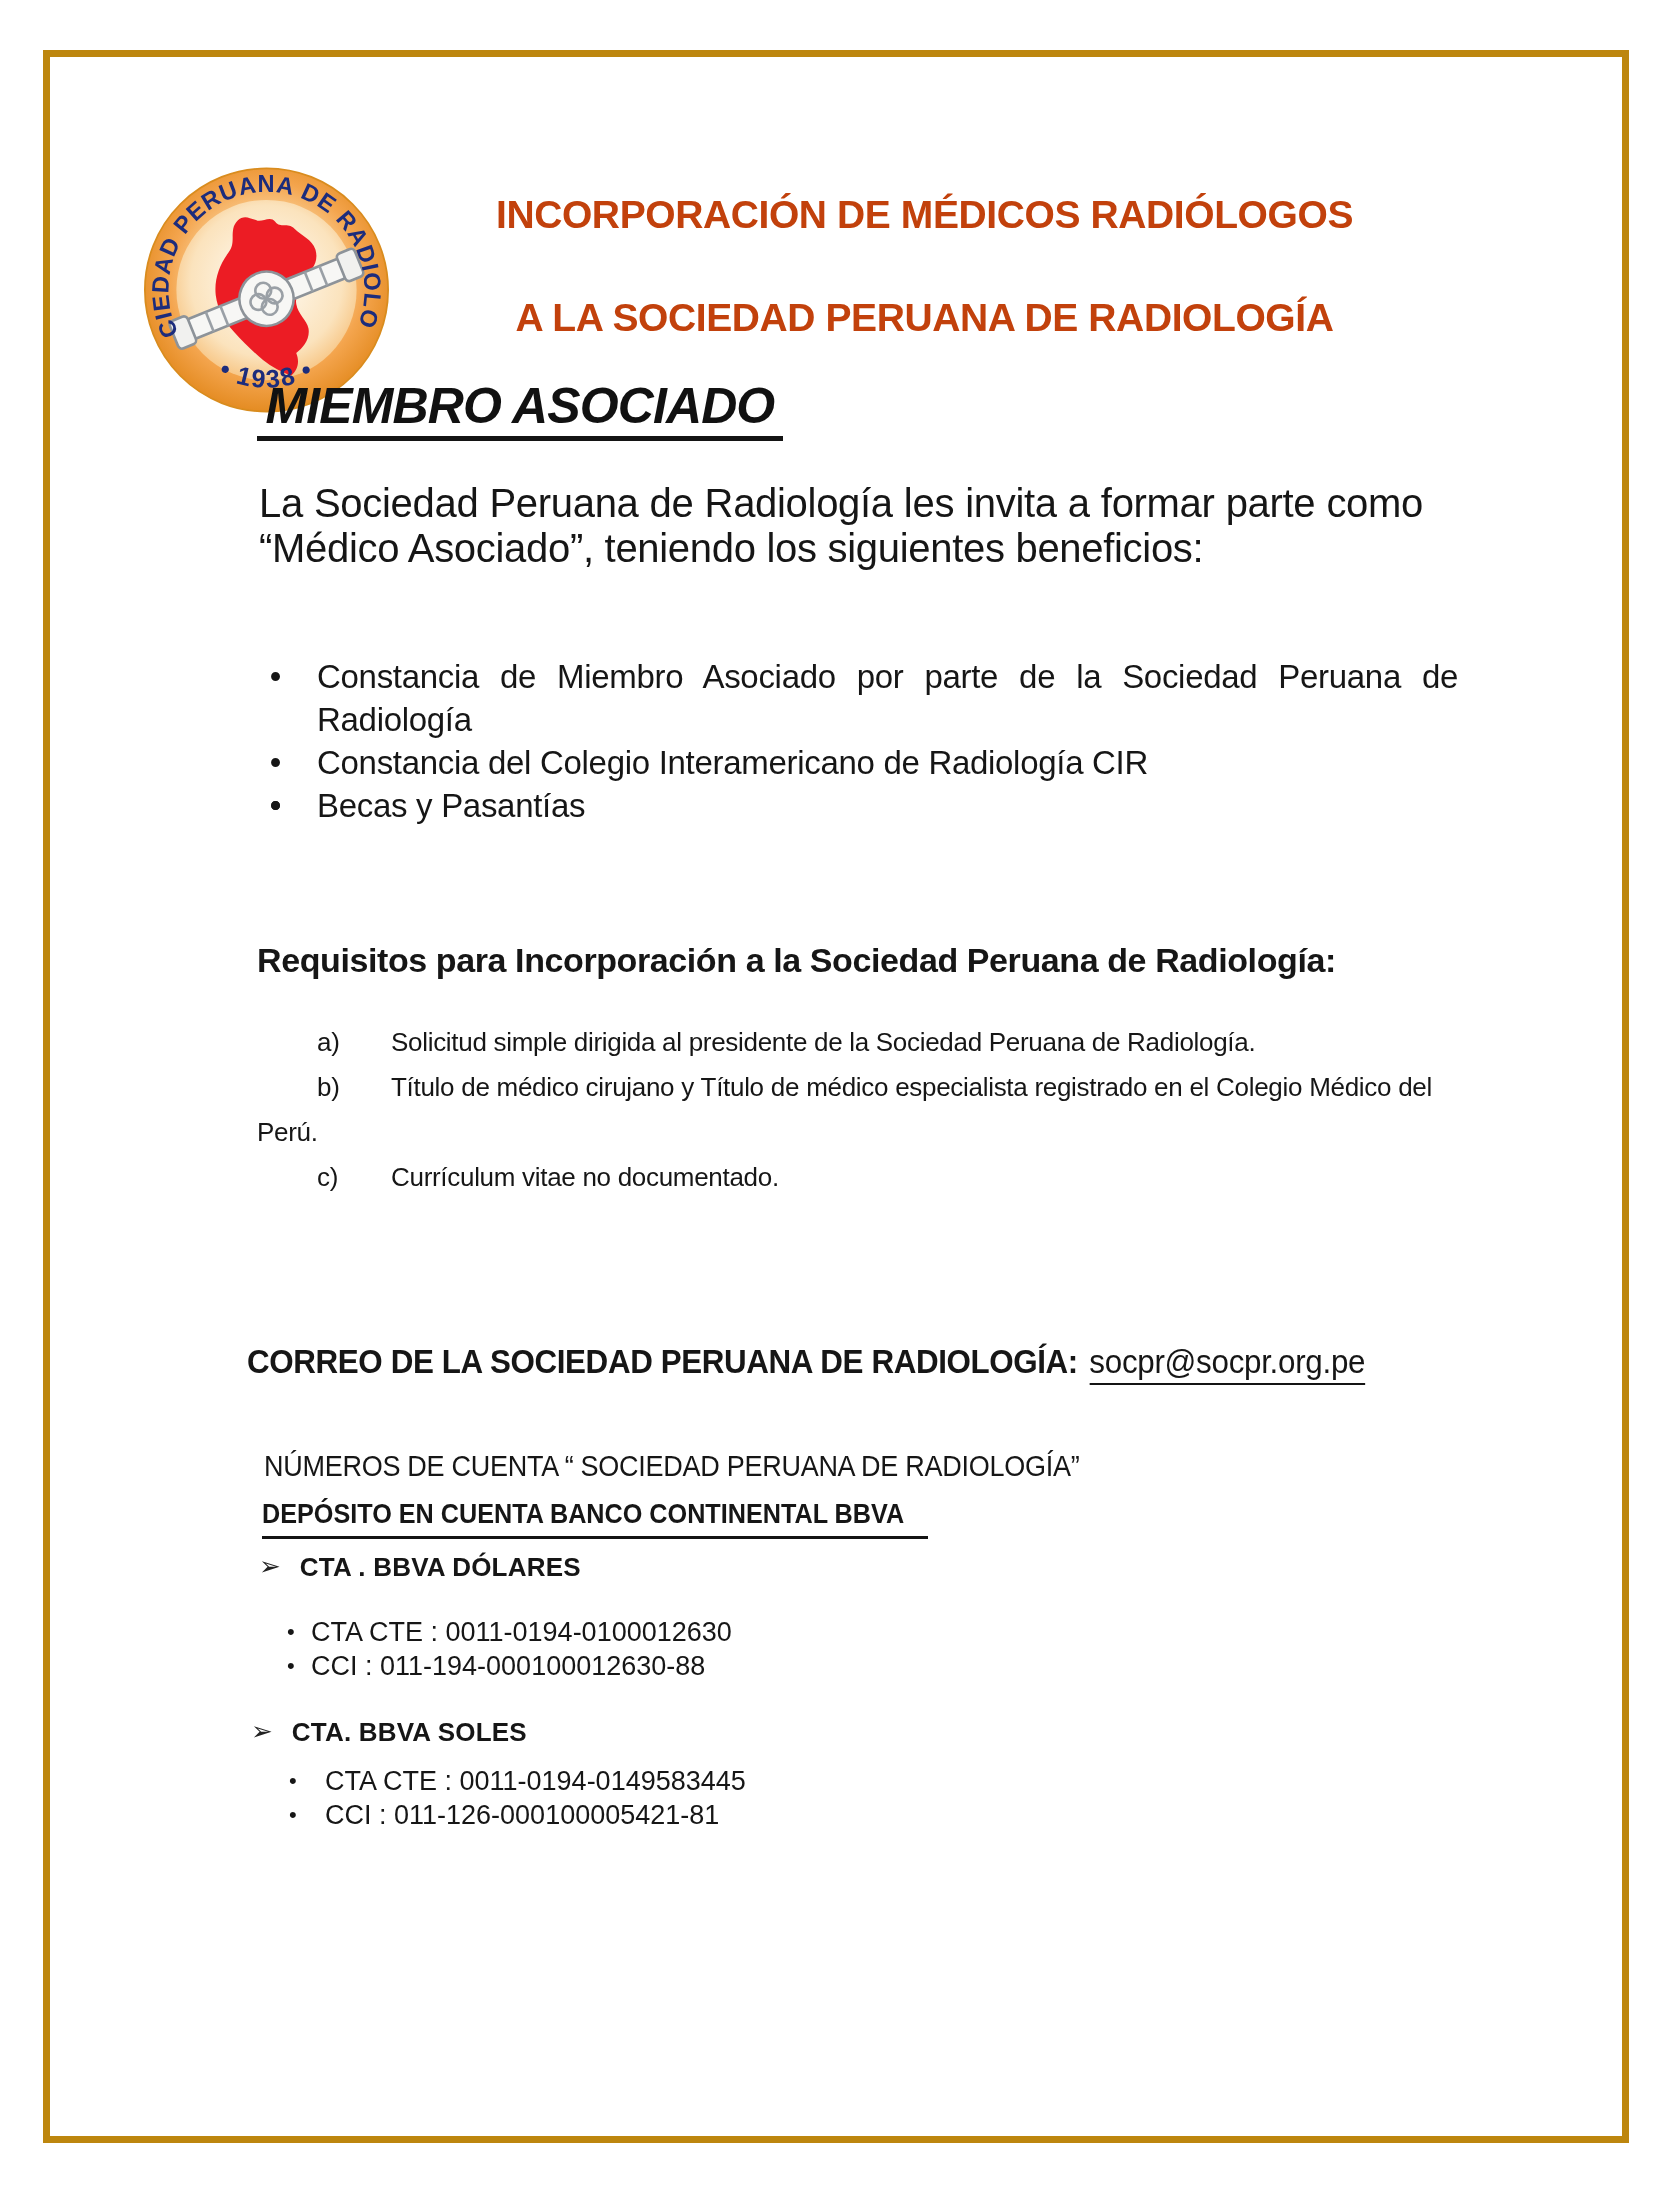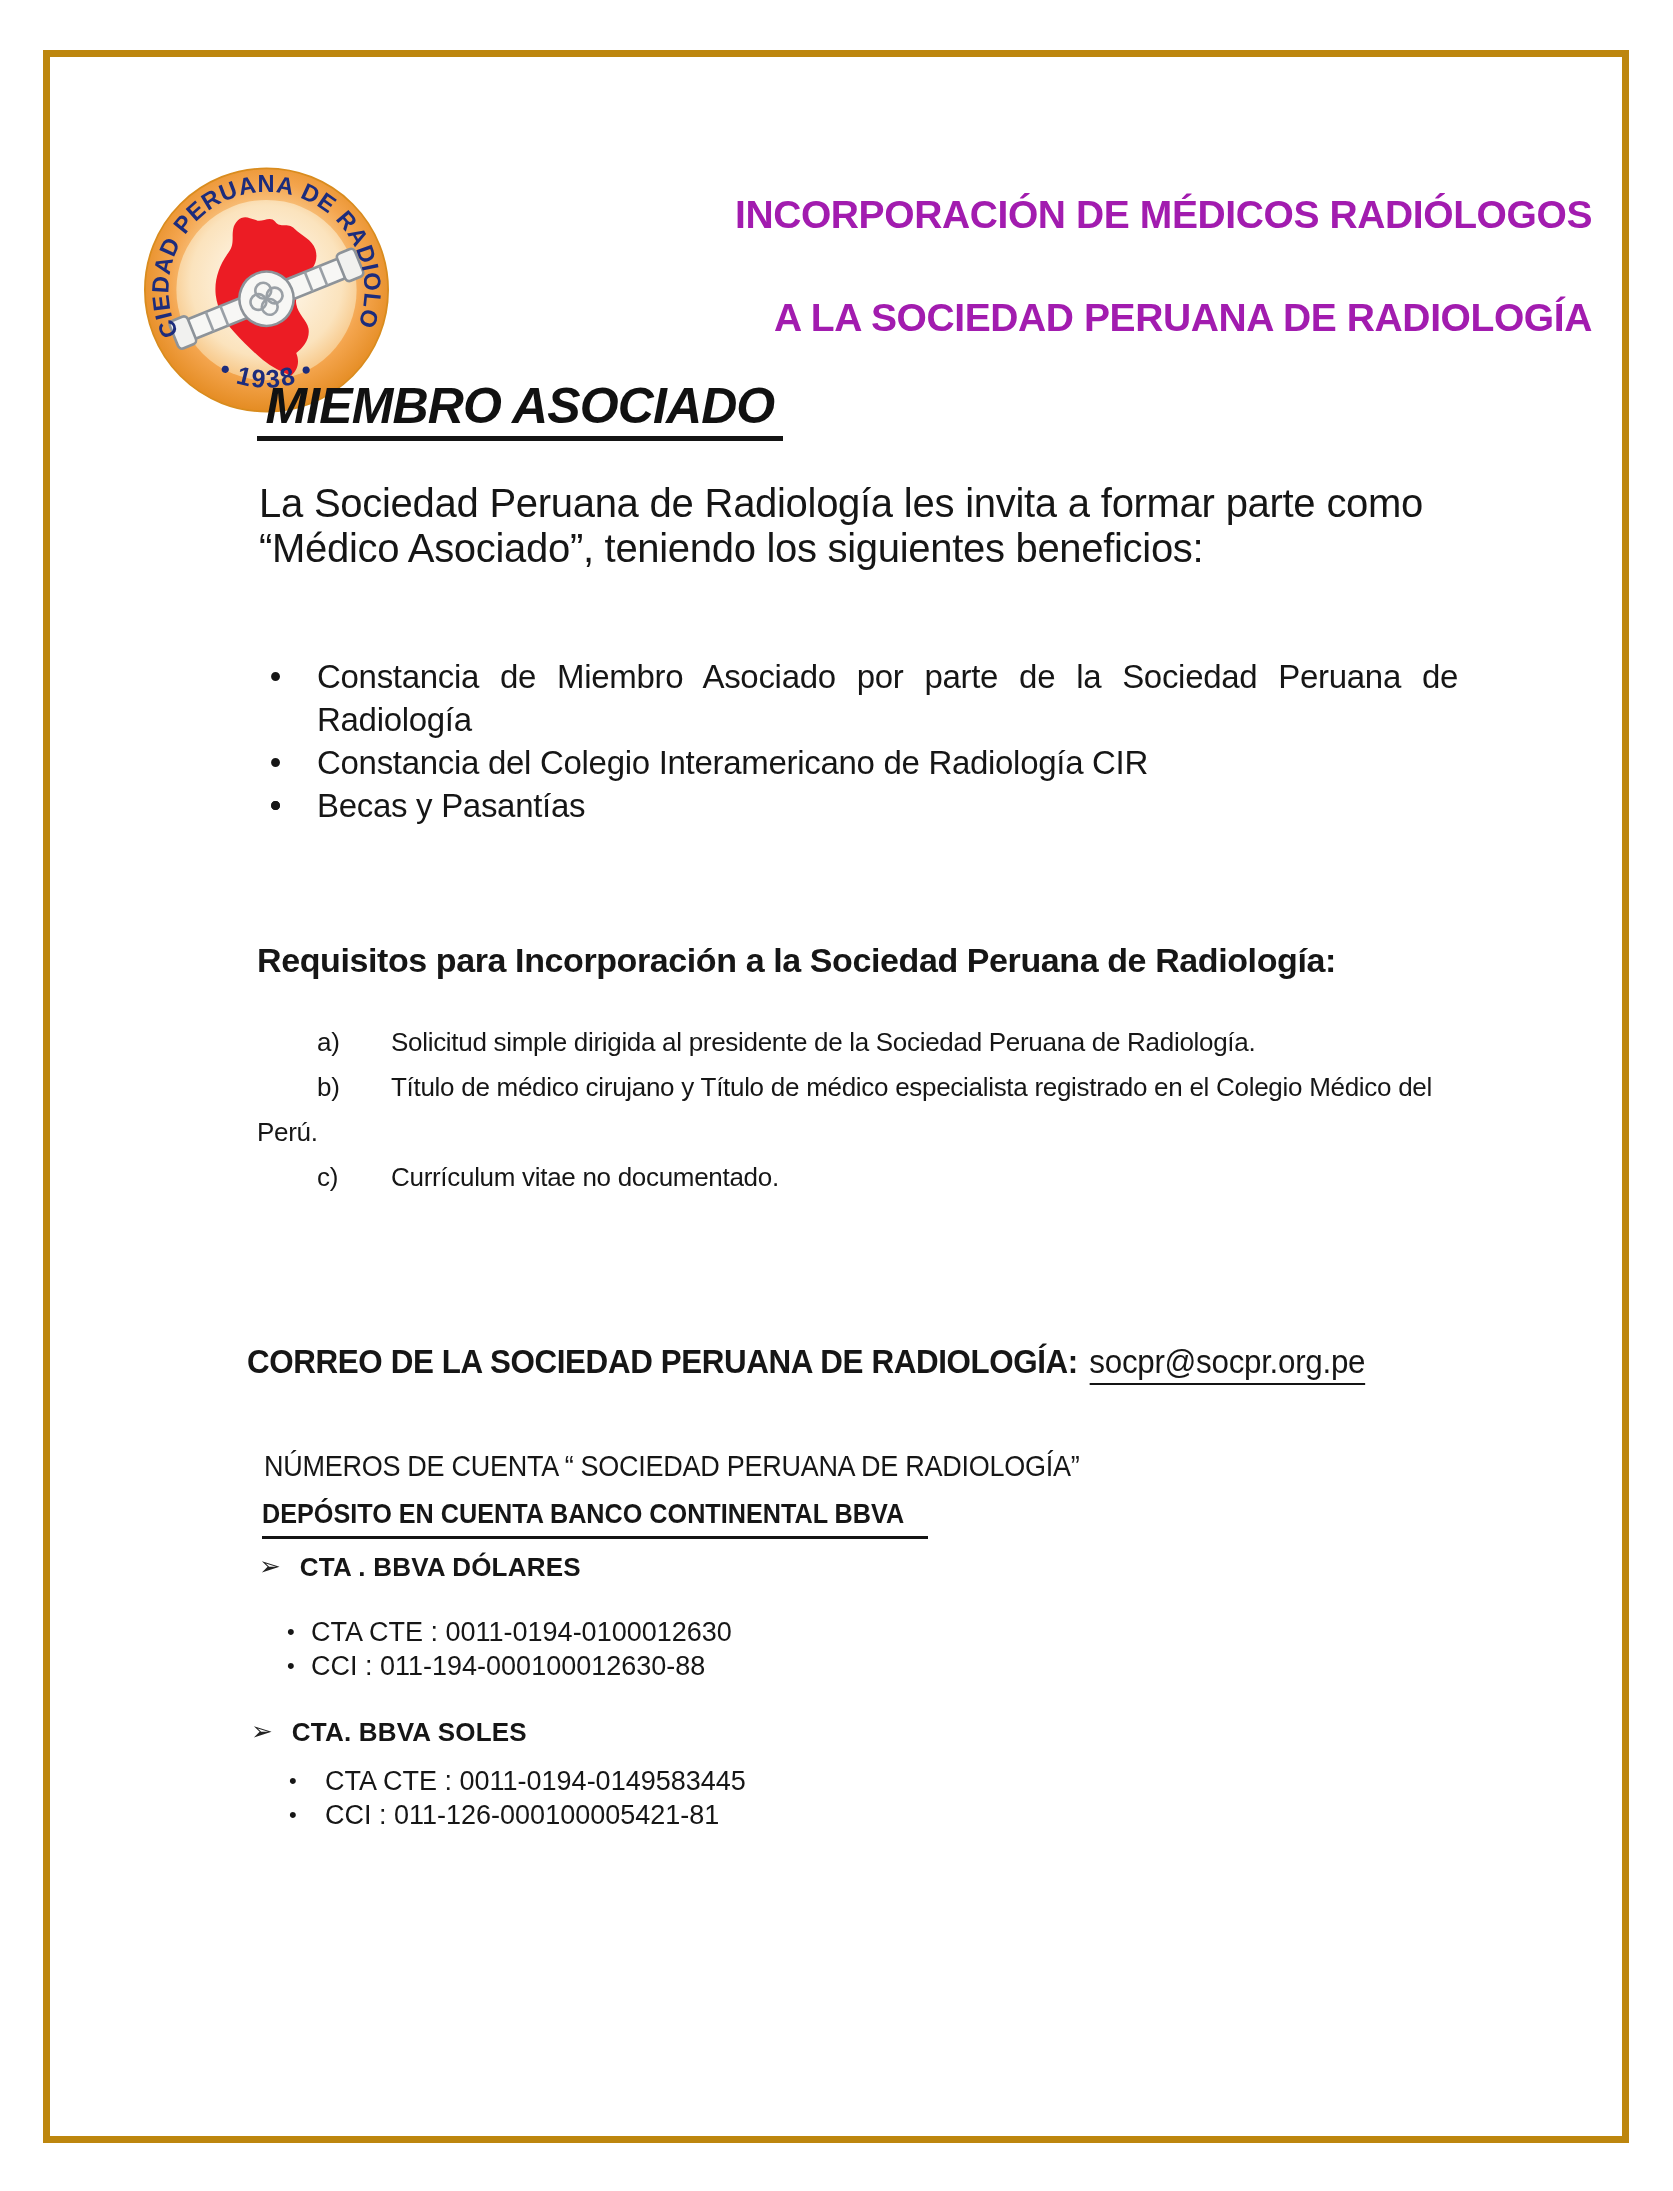--- a/index.html
+++ b/index.html
@@ -22,25 +22,25 @@
 
   .logo {
     position:absolute;
     left:144px; top:166px;
     width:245px; height:248px;
   }
 
   .title-line {
     position:absolute;
     left:257px; width:1335px;
-    text-align:right;
+    text-align:center;
     font-weight:bold;
     font-size:39px; line-height:43px;
     letter-spacing:-0.4px;
-    color:#a21caf;
+    color:#c2410c;
   }
   .title-1 { top:193px; }
   .title-2 { top:265px;margin-top:31px; }
 
   .subtitle-wrap {
     position:absolute;
     left:257px; top:380px; width:1335px;
     text-align:left;
   }
   .subtitle {

